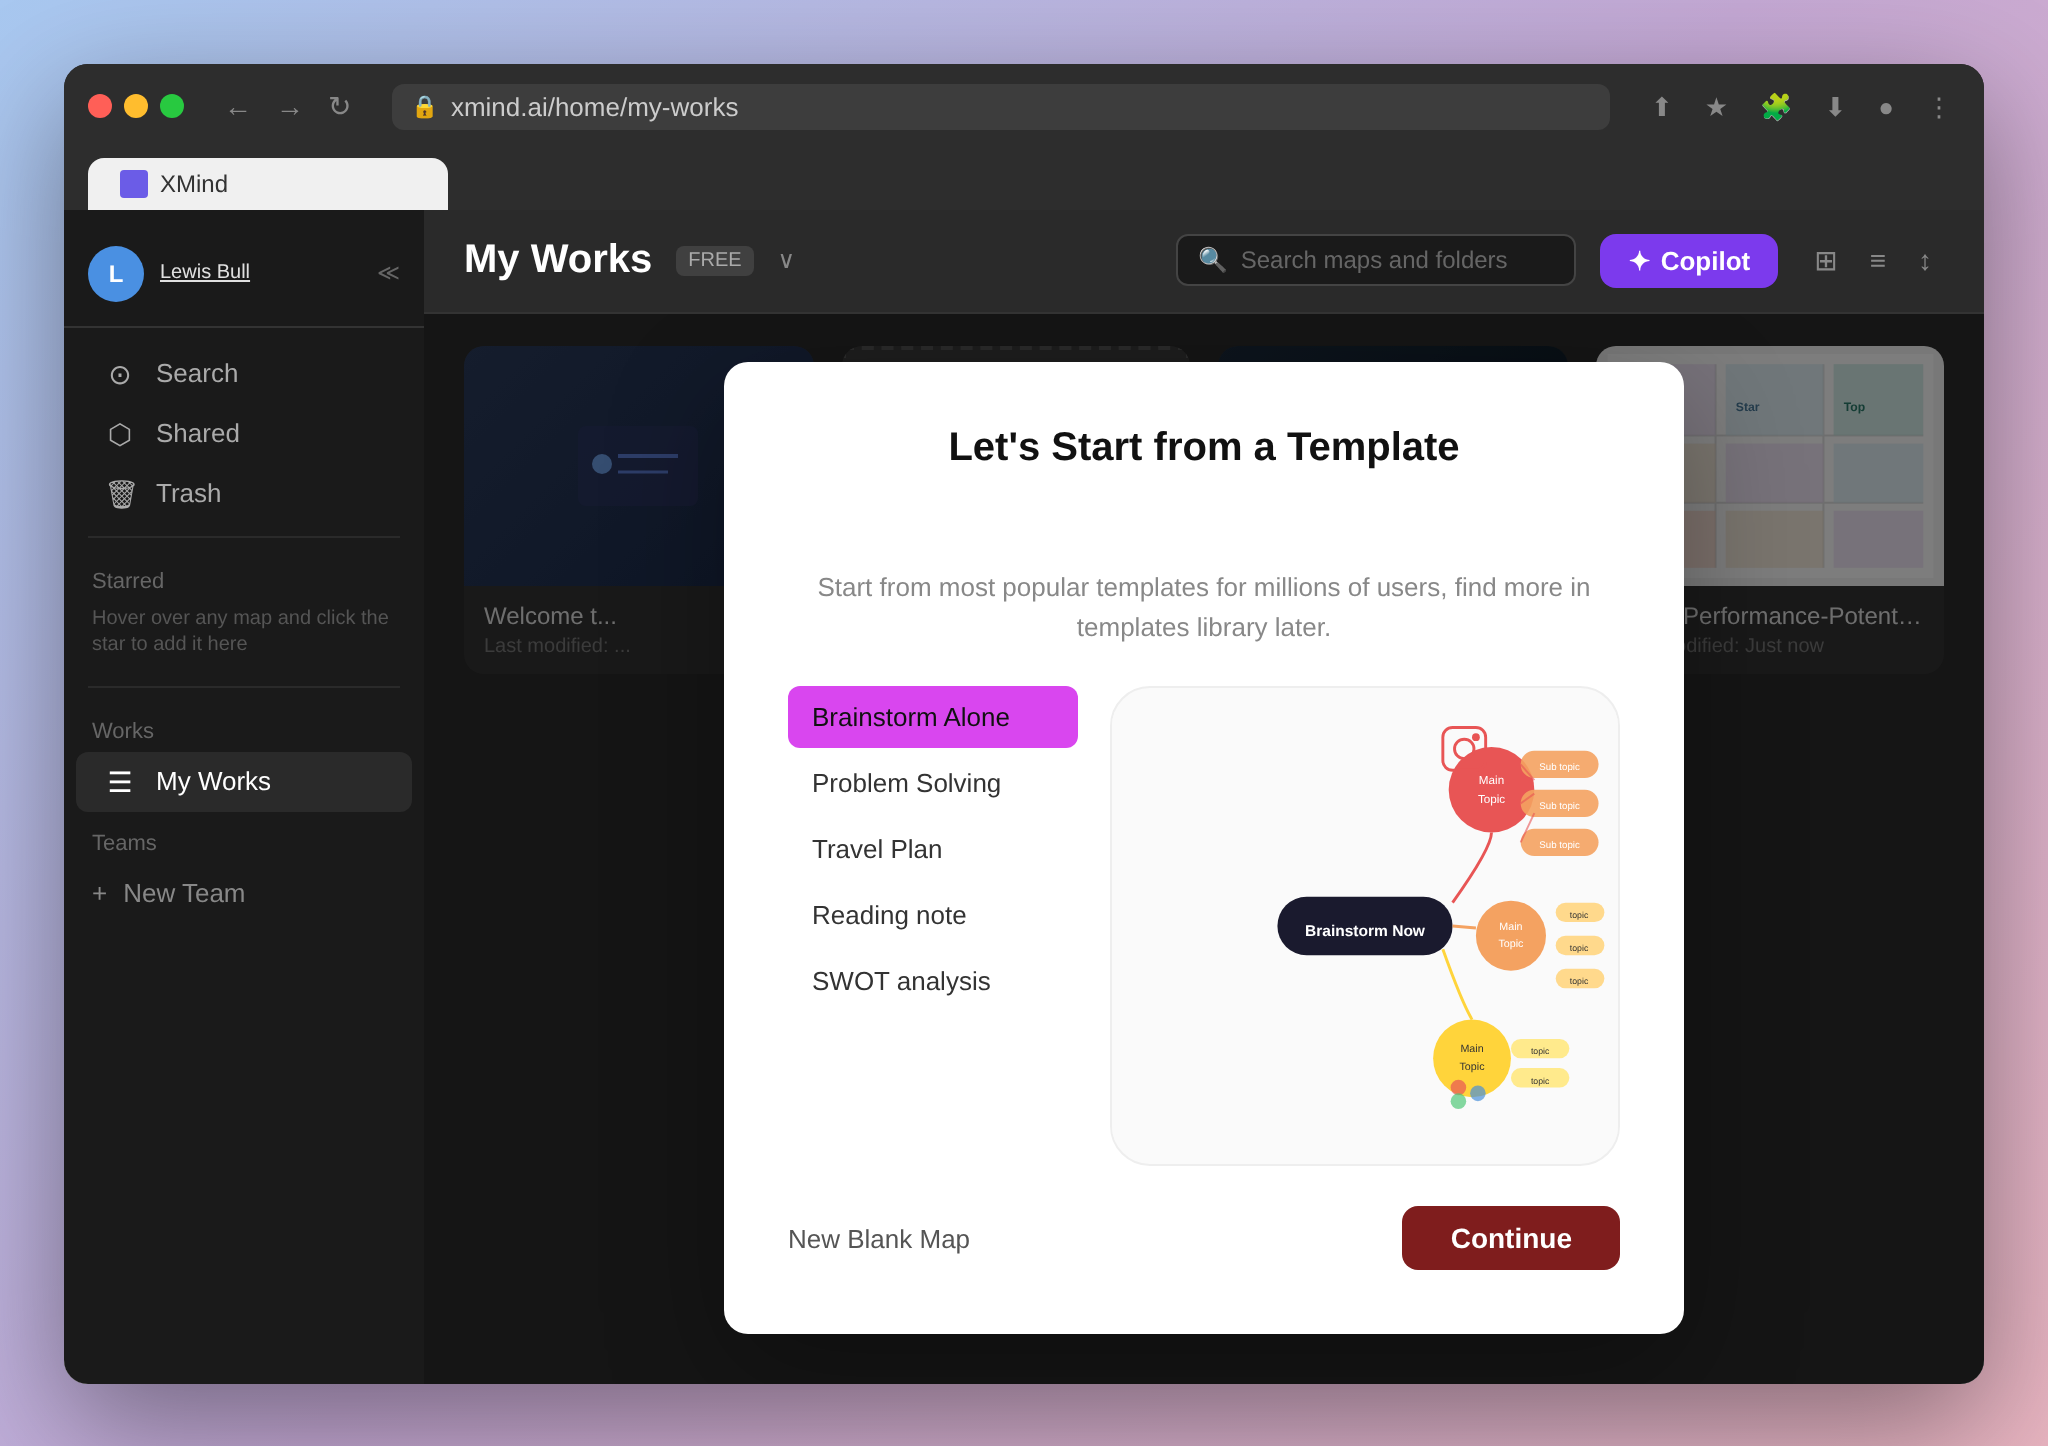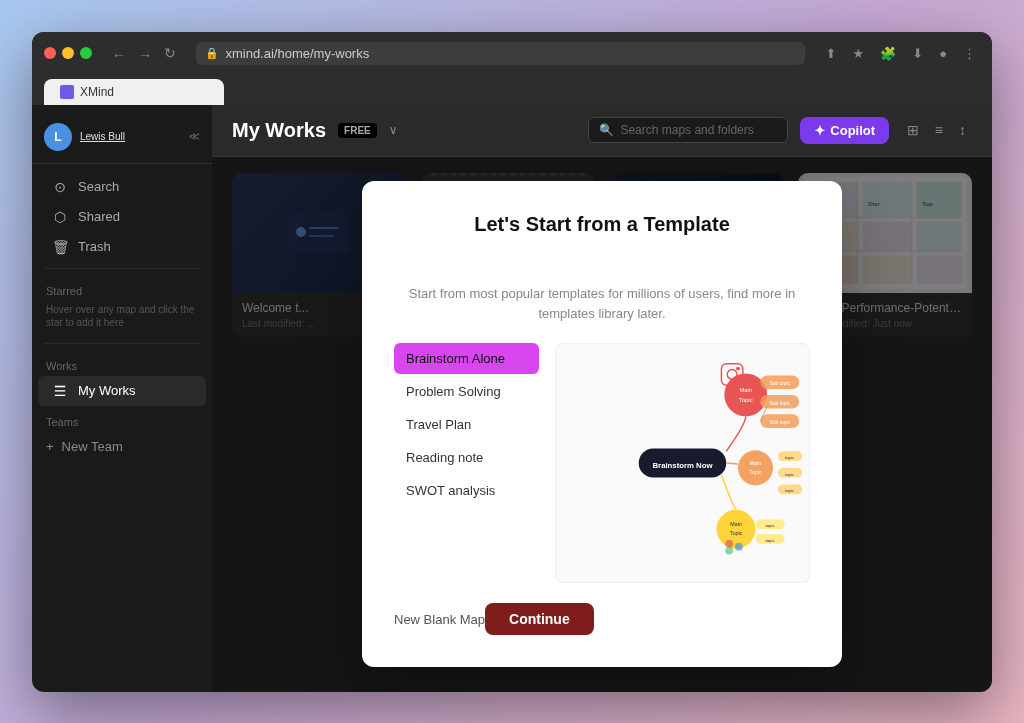--- a/index.html
+++ b/index.html
@@ -257,26 +257,26 @@
       border-bottom: 1px solid #333;
     }
 
     .page-title {
       font-size: 20px;
       font-weight: 700;
       color: #fff;
     }
 
     .badge-free {
-      background: #000000;
+      background: #404040;
       color: #aaa;
       font-size: 10px;
       padding: 2px 6px;
       border-radius: 4px;
-      font-weight: 700;
+      font-weight: 400;
     }
 
     .title-chevron {
       color: #888;
       font-size: 12px;
       cursor: pointer;
     }
 
     .header-spacer { flex: 1; }
 
@@ -449,31 +449,32 @@
 
     .template-item.selected {
       background: #d946ef;
       color: #111;
       font-weight: 500;
     }
 
     .template-preview {
       flex: 1;
       background: #fafafa;
-      border-radius: 8px;
+      border-radius: 20px;
       overflow: hidden;
       display: flex;
       align-items: flex-end;
       justify-content: center;
       border: 1px solid #eee;
     }
 
     .dialog-footer {
       display: flex;
       align-items: center;
+      justify-content: space-between;
       margin-top: 20px;
     }
 
     .blank-map-btn {
       background: none;
       border: none;
       font-size: 13px;
       color: #555;
       cursor: pointer;
     }

